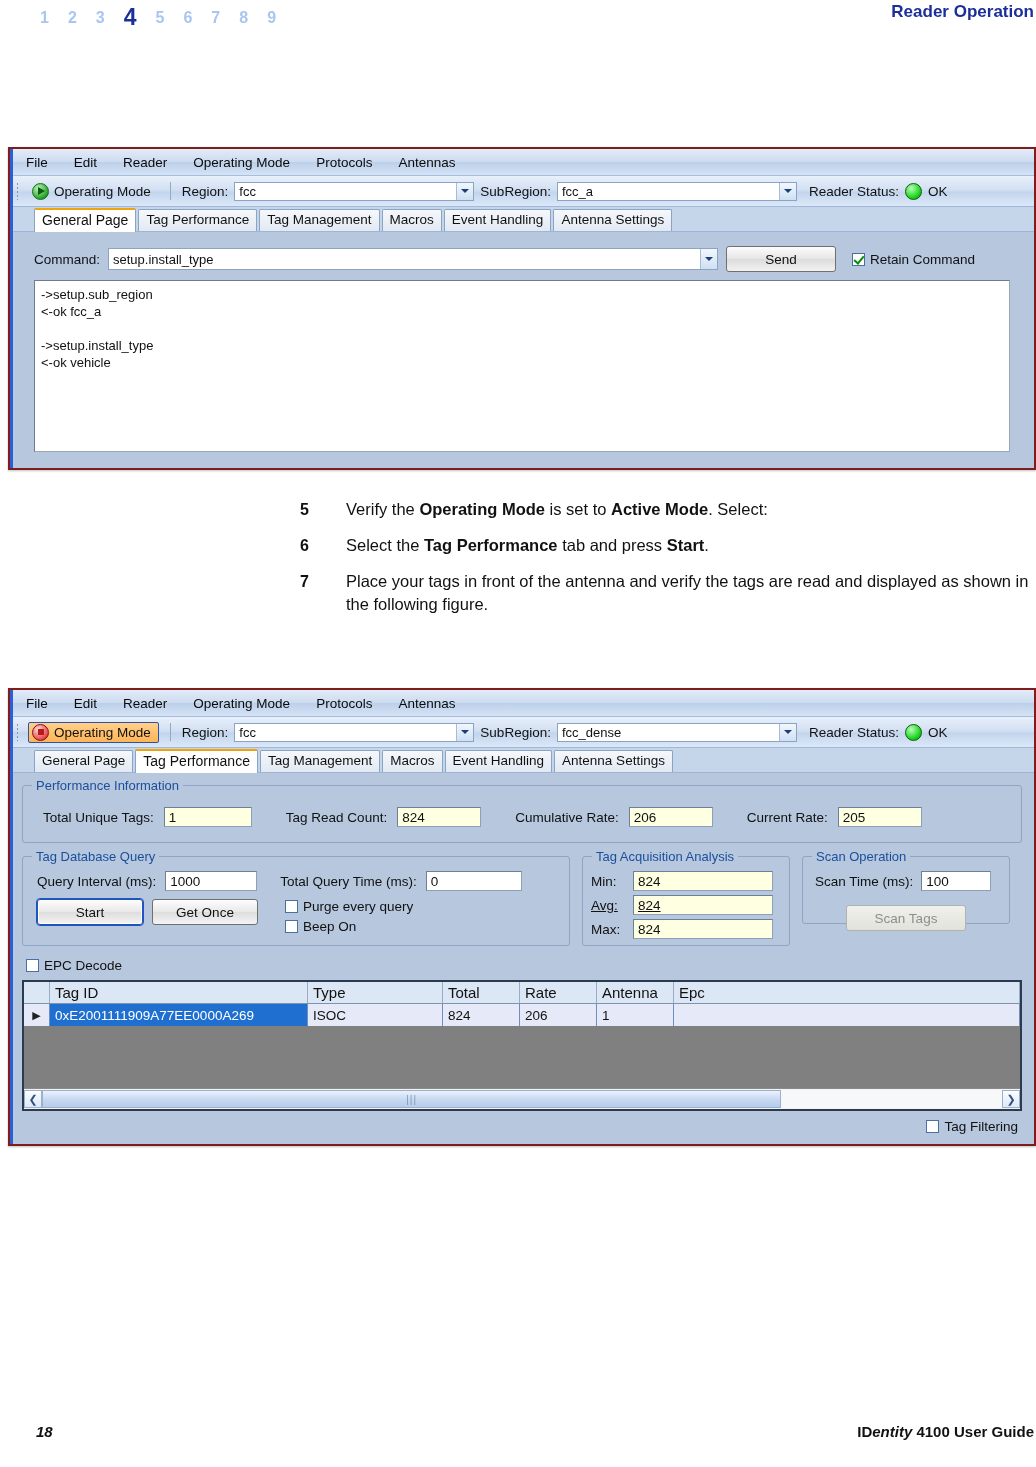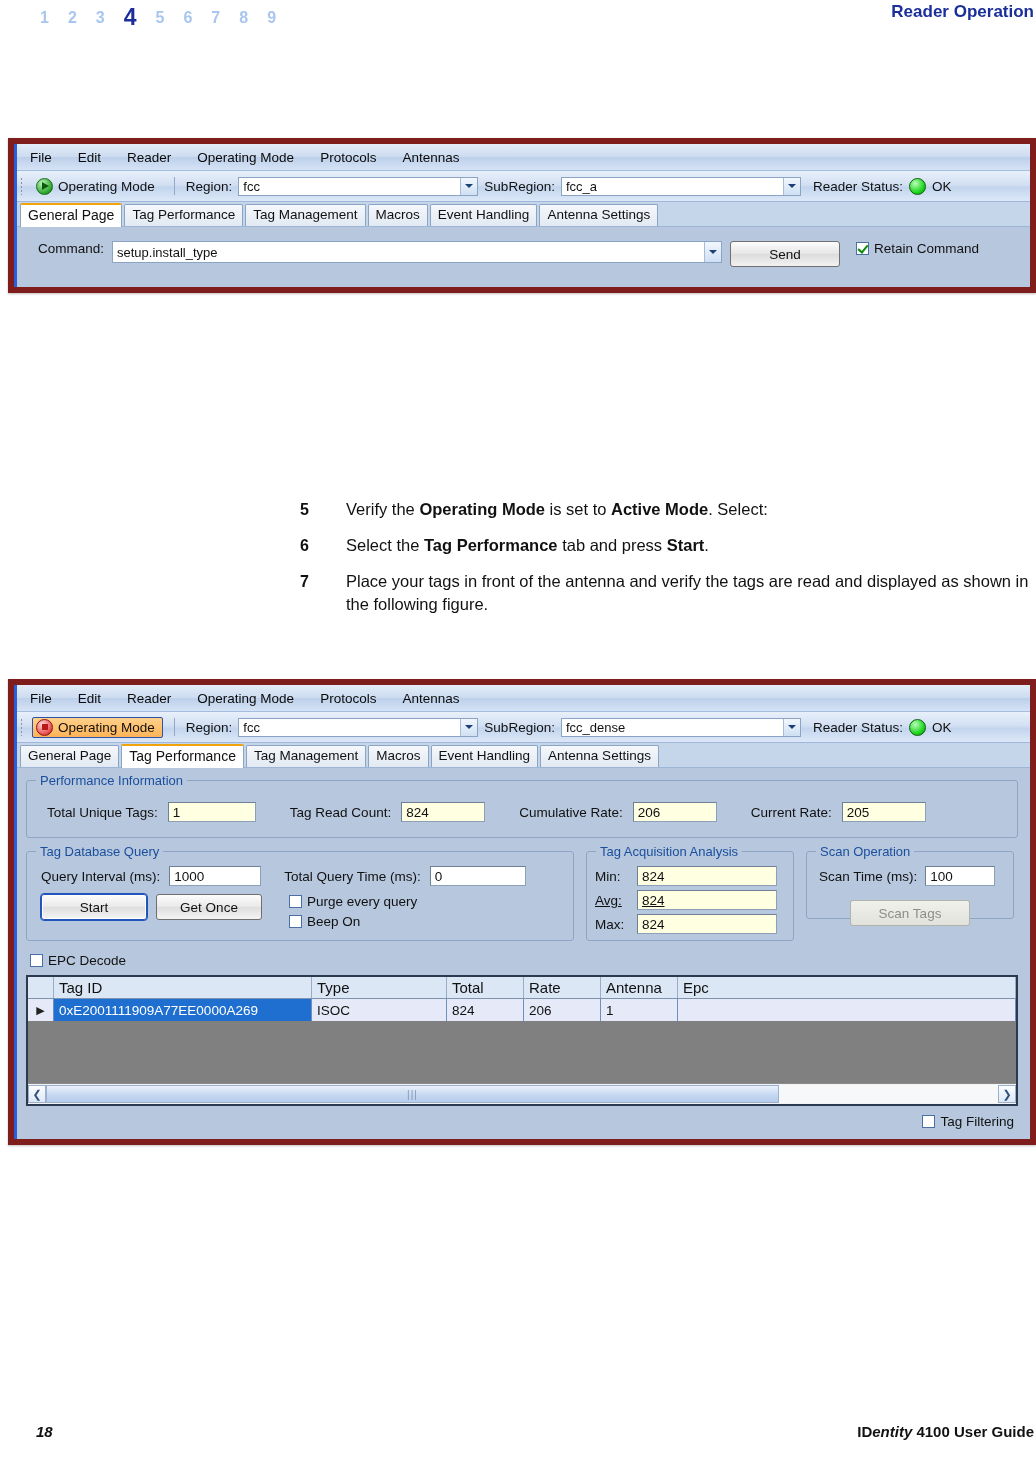--- a/index.html
+++ b/index.html
@@ -48,24 +48,25 @@
     color: #1b2f9b;
     font-weight: bold;
     font-size: 17px;
   }
 
   
   .dialog {
     position: absolute;
     left: 8px;
     width: 1028px;
-    border: 6px solid #7f1d1d;
+    border: 2px solid #7f1d1d;
     background: #b6c7de;
     box-sizing: border-box;
     box-shadow: 0 1px 2px rgba(0,0,0,0.25);
+    margin-top: 9px;
   }
   .dialog-edge {
     position: absolute;
     left: 0; top: 0; bottom: 0;
     width: 3px;
     background: #2b5fd9;
   }
   .menubar {
     height: 26px;
     background: linear-gradient(to bottom,#e3ecf8 0%, #cddcf0 48%, #bdd0ea 52%, #d5e3f5 100%);
@@ -177,21 +178,21 @@
     border: 1px solid #0b5f0b;
     display: inline-block;
     vertical-align: middle;
   }
 
   .tabstrip {
     height: 25px;
     background: #c6d6ea;
     display: flex;
     align-items: flex-end;
-    padding-left: 6px;
+    padding-left: 24px;
     gap: 2px;
     border-bottom: 1px solid #9db6d6;
     box-sizing: border-box;
   }
   .tab {
     font-size: 13.5px;
     padding: 2px 7px 3px 7px;
     border: 1px solid #8ca4c3;
     border-bottom: none;
     background: linear-gradient(to bottom,#f5f8fc,#e2e9f2);
@@ -210,21 +211,21 @@
     padding-bottom: 4px;
   }
   .panel-body {
     background: #b6c7de;
     padding: 10px 10px 12px 10px;
   }
 
   
   .cmd-row {
     display: flex;
-    align-items: flex-start;
+    align-items: center;
     gap: 8px;
     padding: 4px 4px 8px 14px;
   }
   .cmd-label { font-size: 13.5px; }
   .send-btn {
     width: 108px; height: 24px;
     background: linear-gradient(to bottom,#fdfdfd,#e6e6e6 48%,#dcdcdc 52%,#f2f2f2);
     border: 1px solid #707070;
     border-radius: 3px;
     font-size: 13.5px;
@@ -499,20 +500,25 @@
       <div class="combo" style="width:610px;height:22px;">
         <span>setup.install_type</span>
         <span class="arrow"></span>
       </div>
       <div class="send-btn">Send</div>
       <div class="chk-row" style="margin-left:8px;">
         <span class="chk checked"></span>
         <span>Retain Command</span>
       </div>
     </div>
+    <div class="logbox">-&gt;setup.sub_region
+&lt;-ok fcc_a
+
+-&gt;setup.install_type
+&lt;-ok vehicle</div>
   </div>
 </div>
 
 <div class="steps" id="steps" style="top:498px;">
     <div class="step">
       <div class="step-num">5</div>
       <div class="step-text"><span>Verify the </span><b>Operating Mode</b><span> is set to </span><b>Active Mode</b><span>. Select:</span></div>
     </div>
     <div class="step">
       <div class="step-num">6</div>

